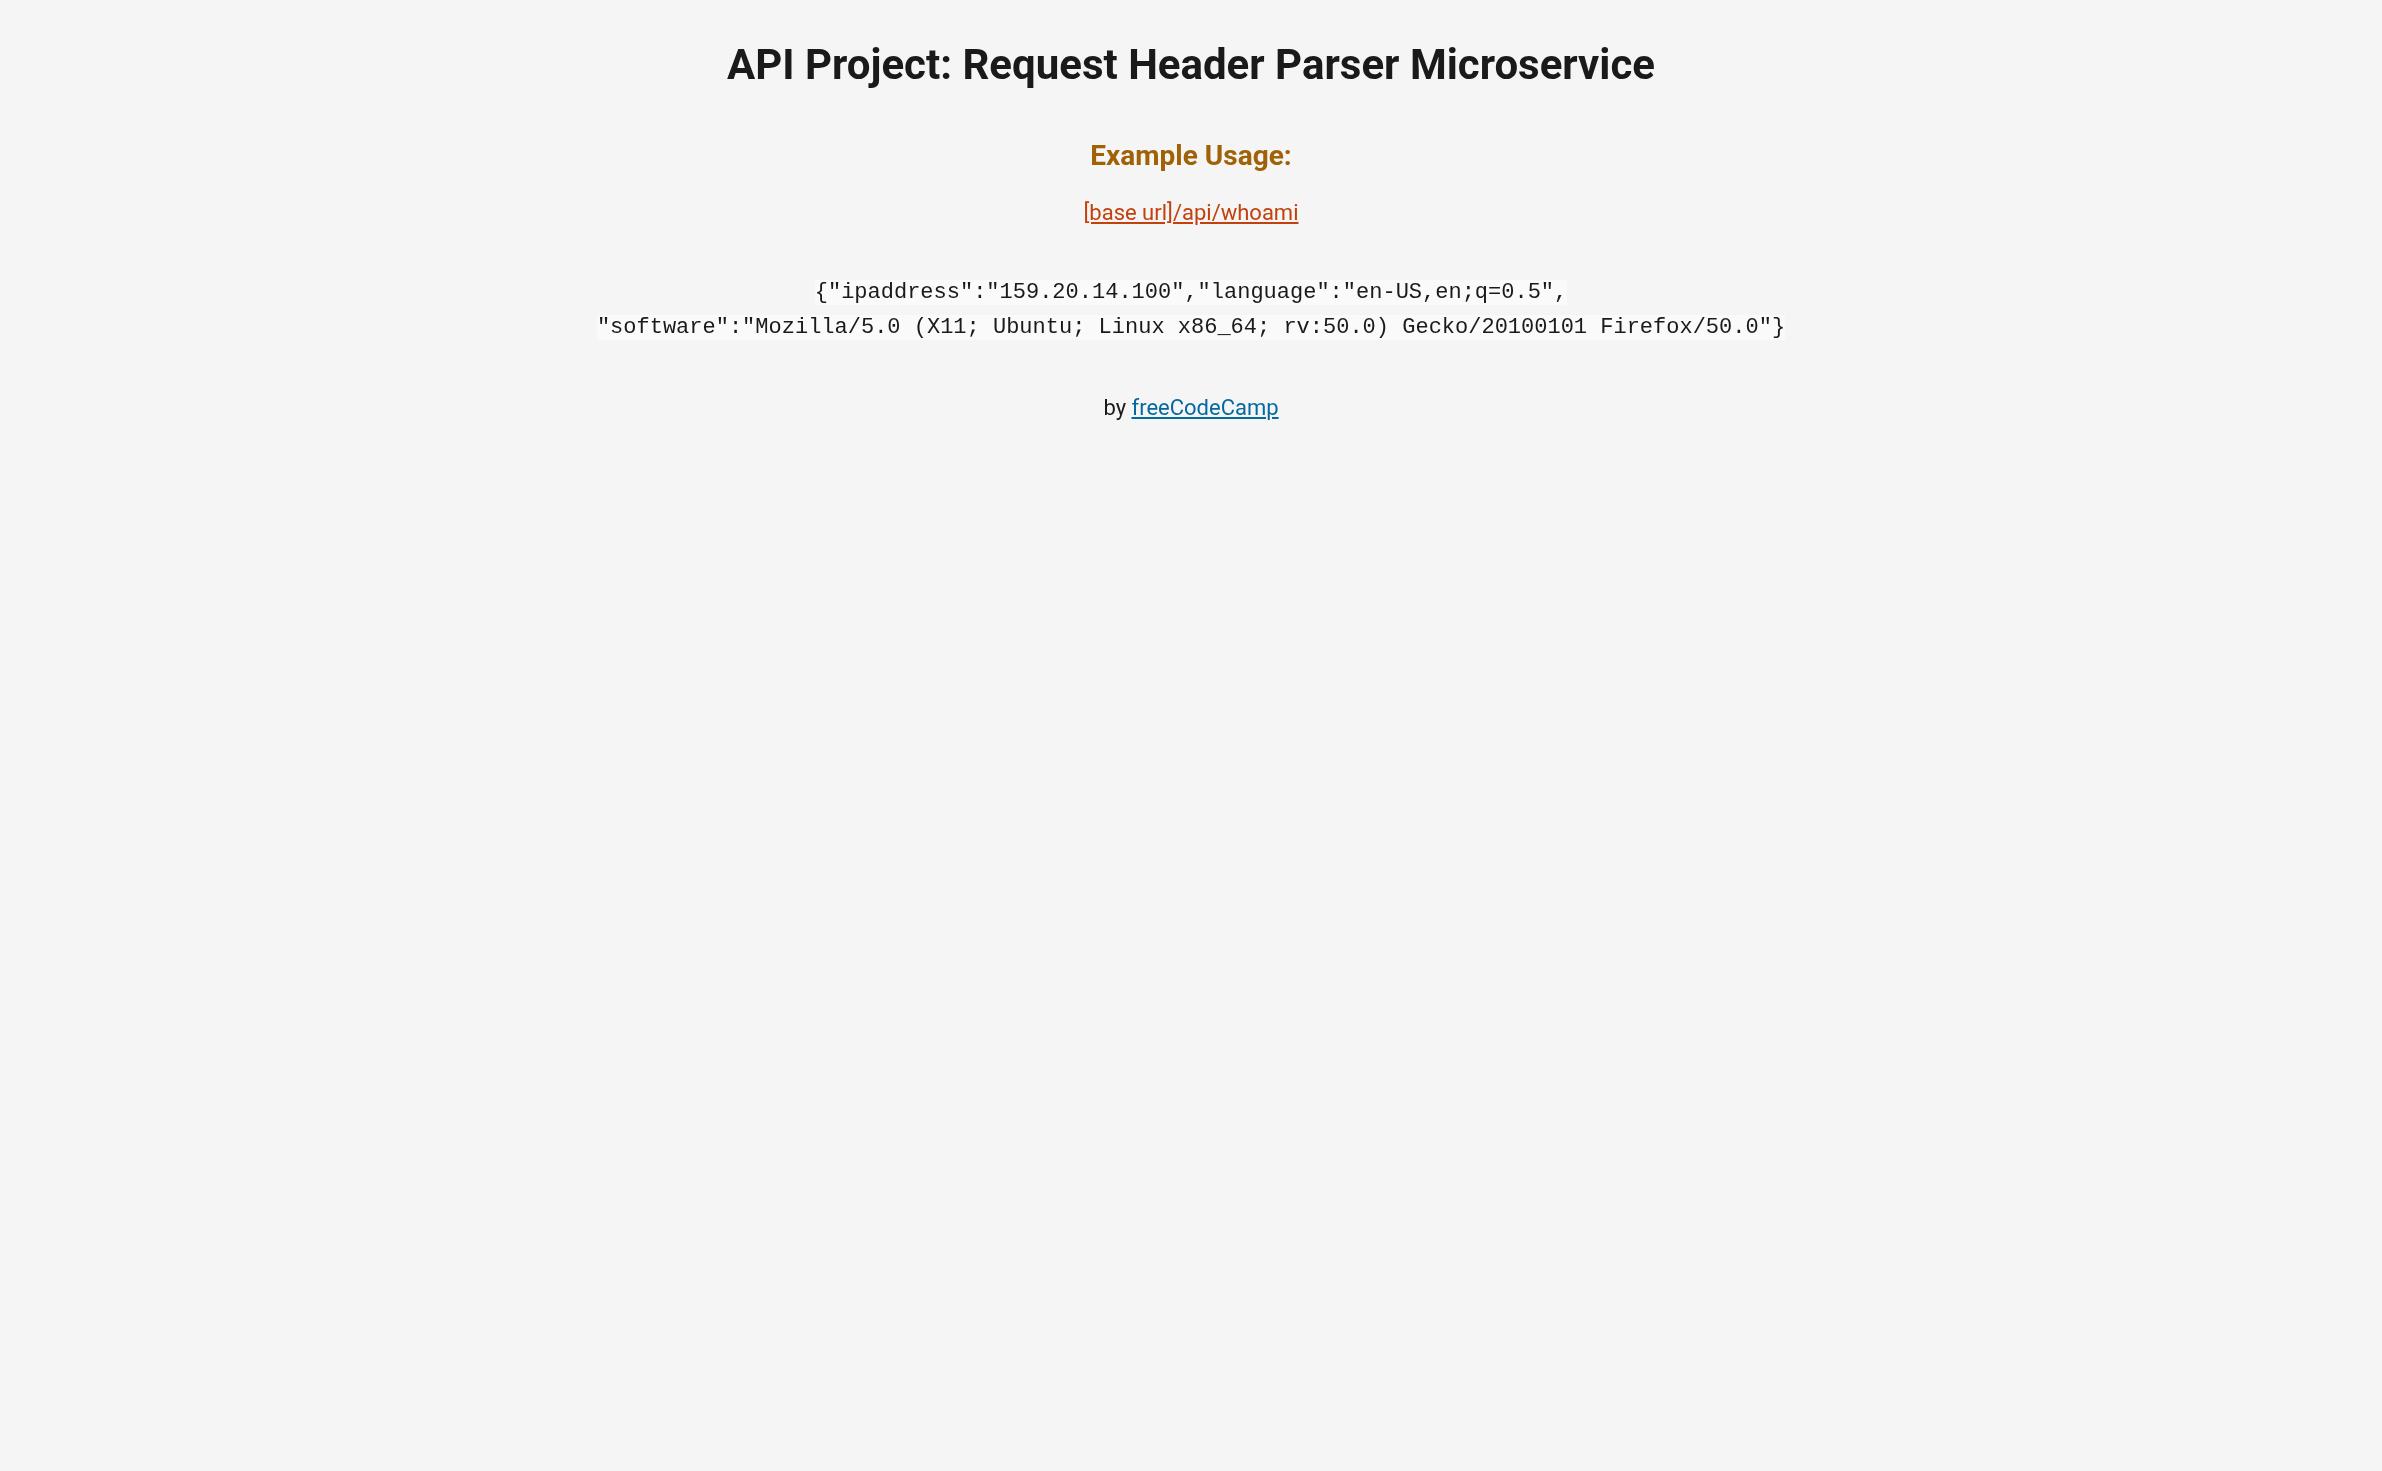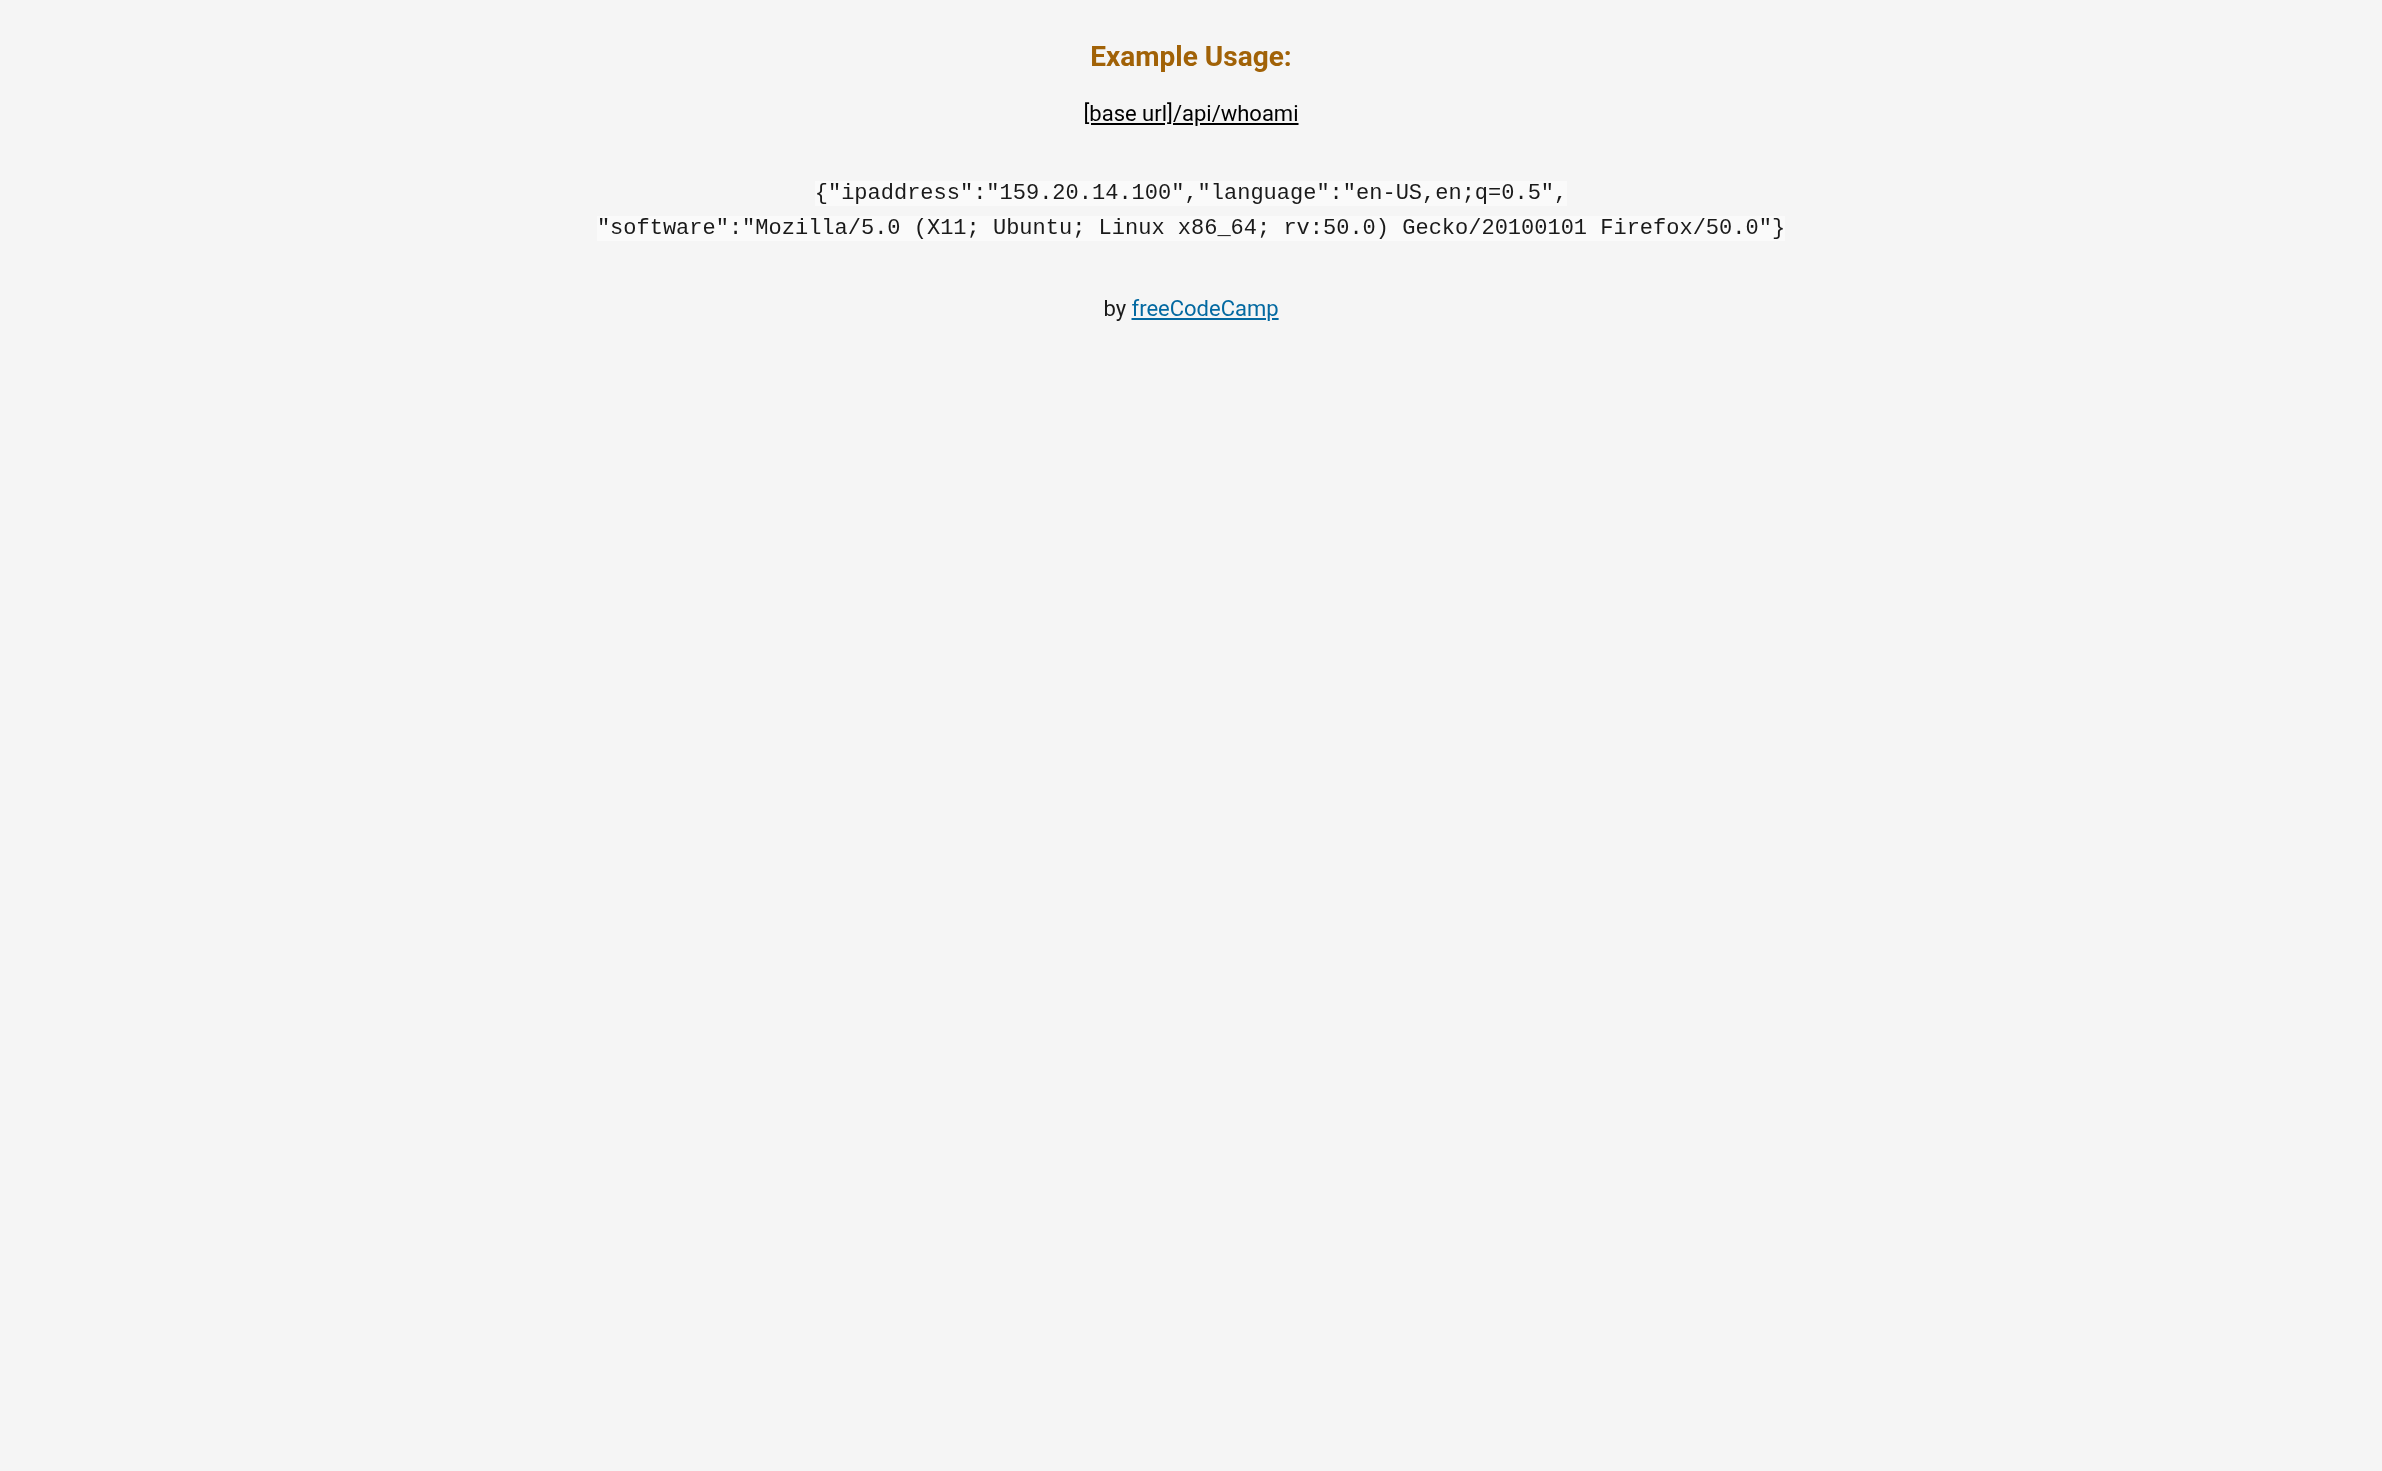--- a/index.html
+++ b/index.html
@@ -28,21 +28,21 @@
     h3 {
       font-size: 28px;
       font-weight: 700;
       margin-bottom: 28px;
       color: #a16207;
     }
     .section {
       margin-bottom: 50px;
     }
     .usage-link {
-      color: #000000;
+      color: #c2410c;
       text-decoration: underline;
       font-size: 22px;
     }
     code {
       font-family: "Courier New", Courier, monospace;
       font-size: 22px;
       background-color: #fafafa;
       line-height: 1.6;
       display: inline;
       color: #1a1a1a;
@@ -57,20 +57,21 @@
     }
     .footer a {
       color: #0369a1;
       text-decoration: underline;
     }
   </style>
 </head>
 <body>
 
 <div class="container">
+  <h1>API Project: Request Header Parser Microservice</h1>
 
   <div class="section">
     <h3>Example Usage:</h3>
     <p>
       <a href="#" class="usage-link">[base url]/api/whoami</a>
     </p>
   </div>
 
   <div class="output-section">
     <p>

